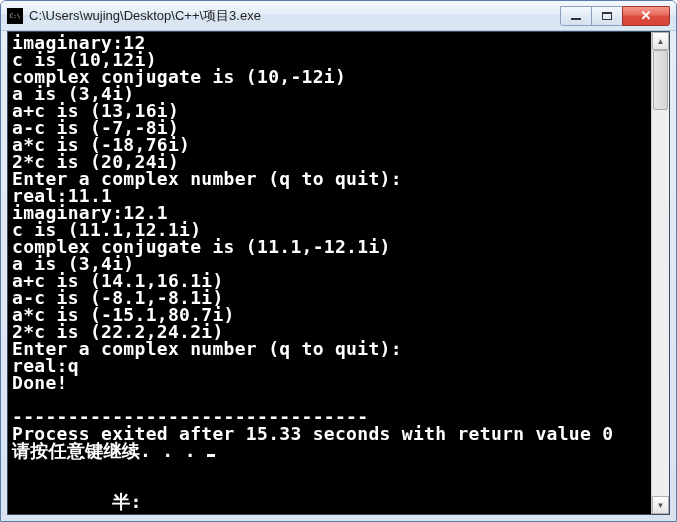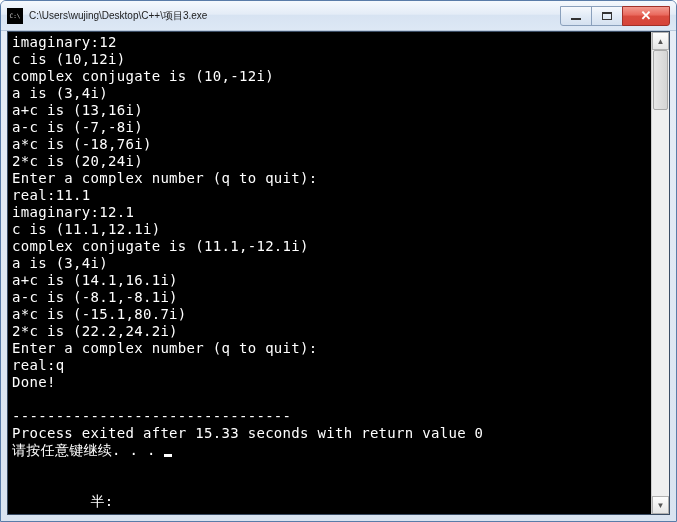--- a/index.html
+++ b/index.html
@@ -39,21 +39,21 @@
       justify-content: center;
     }
     .app-icon::after {
       content: "C:\\";
       color: #ccc;
       font-size: 6px;
       font-family: monospace;
     }
     .title-text {
       flex: 1;
-      font-size: 10px;
+      font-size: 13px;
       color: #222;
     }
     .window-controls {
       display: flex;
       gap: 0;
     }
     .ctrl-btn {
       width: 32px;
       height: 20px;
       border: 1px solid #8aa0bc;
@@ -98,26 +98,26 @@
       bottom: 6px;
       display: flex;
       background: #000;
       border: 1px solid #3a4c64;
     }
     .console-content {
       flex: 1;
       background: #000;
       color: #fff;
       font-family: "SimSun", "NSimSun", "Consolas", monospace;
-      font-size: 14px;
+      font-size: 18px;
       line-height: 17px;
       padding: 2px 4px;
       white-space: pre;
       overflow: hidden;
-      font-weight: normal;
+      font-weight: bold;
       letter-spacing: 0.3px;
     }
     .cursor {
       display: inline-block;
       width: 8px;
       height: 3px;
       background: #fff;
       vertical-align: bottom;
       margin-bottom: 2px;
     }

